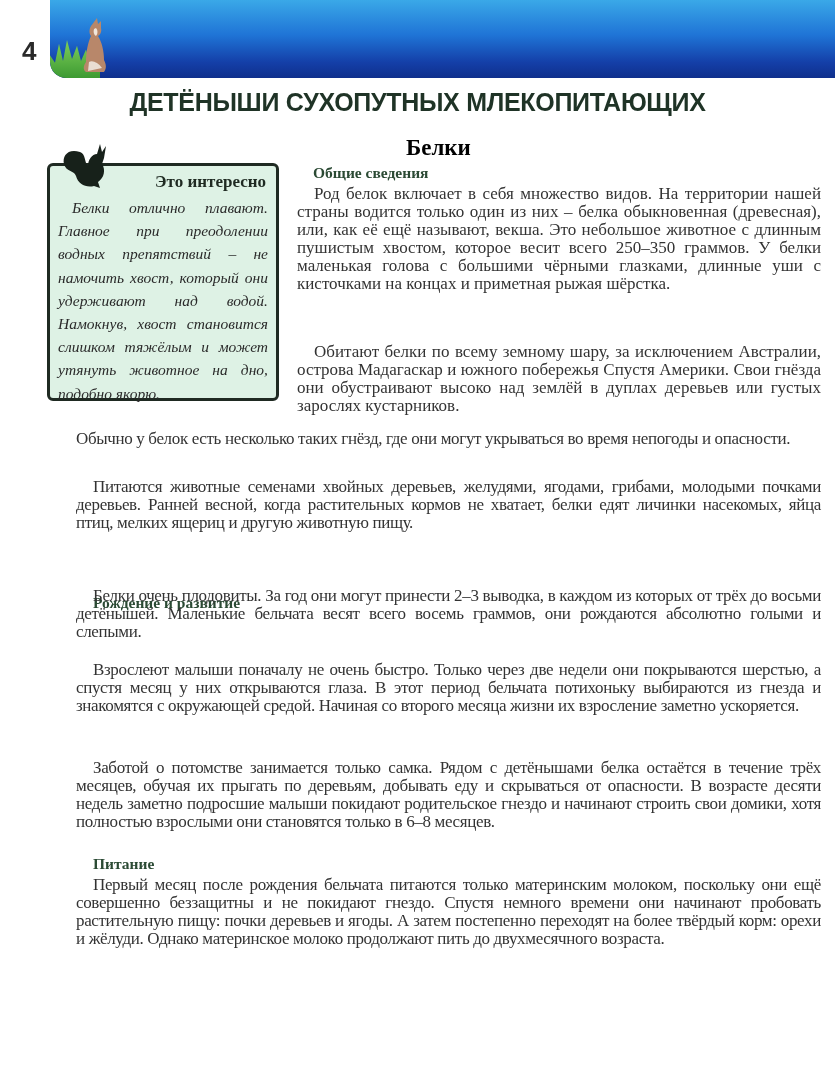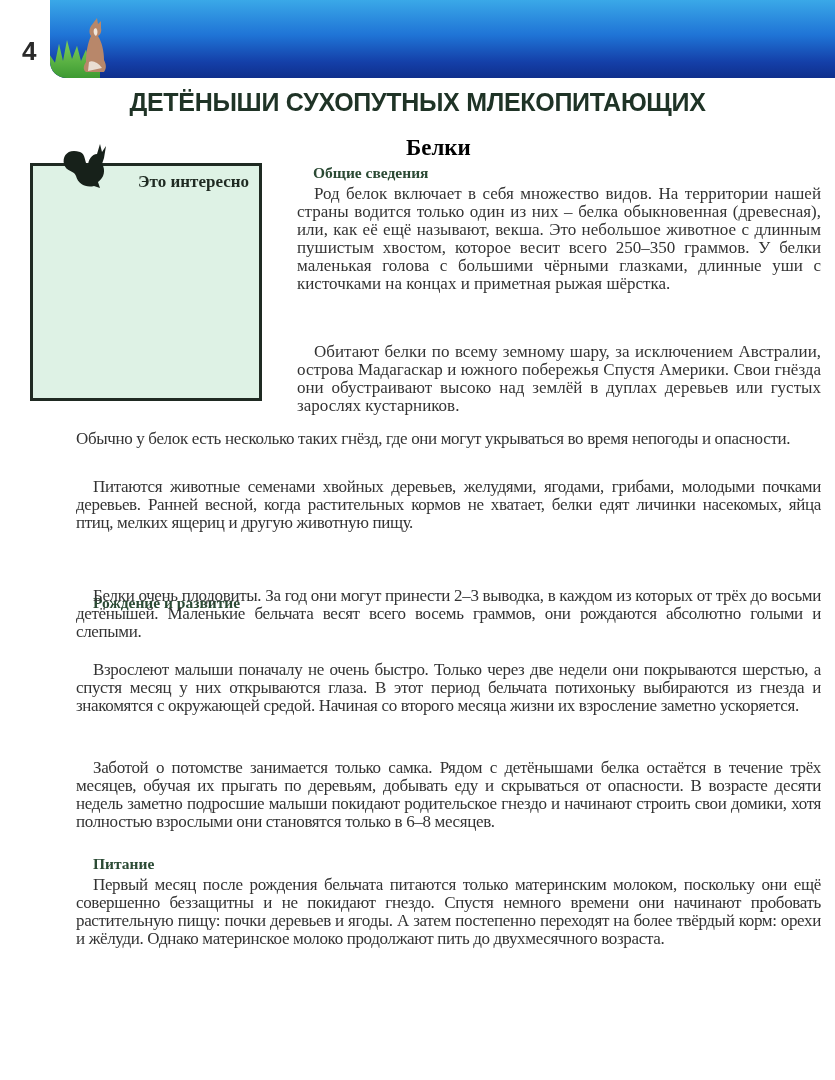--- a/index.html
+++ b/index.html
@@ -14,22 +14,22 @@
                   background:linear-gradient(to top,#3d9a32,#7fd05a); border-bottom-left-radius:16px;
                   clip-path:polygon(0 100%,0 40%,10% 60%,18% 10%,26% 55%,34% 0,44% 50%,54% 15%,62% 55%,72% 25%,80% 60%,90% 35%,100% 70%,100% 100%); }
   .banner-fox { position:absolute; left:30px; top:18px; width:28px; height:56px; }
   .banner-title { position:absolute; left:0; right:0; top:34px; text-align:center; padding-left:30px;
                   font-family:"Liberation Serif","DejaVu Serif",serif; font-weight:bold; font-size:19px; color:#ffffff;
                   text-shadow:0 0 3px #000,1px 1px 2px #000; }
   .main-title { position:absolute; left:0; width:835px; top:88px; text-align:center;
                 font-family:"Liberation Sans","DejaVu Sans",sans-serif; font-weight:bold; font-size:25px;
                 color:#1f3326; letter-spacing:-0.3px; }
   .section-title { position:absolute; left:406px; top:135px; font-weight:bold; font-size:23px; color:#000000; }
-  .infobox { position:absolute; left:30px; top:163px; width:226px; height:232px; background:#def2e5;
-             border:3px solid #1f2a22; border-radius:0; }
+  .infobox { position:absolute; left:47px; top:163px; width:226px; height:232px; background:#def2e5;
+             border:3px solid #1f2a22; border-radius:6px; }
   .infobox-icon { position:absolute; left:60px; top:142px; width:52px; height:48px; }
   .infobox-title { position:absolute; right:10px; top:6px; font-weight:bold; font-size:17px; color:#1f2a22; }
   .infobox-text { position:absolute; left:8px; right:8px; top:30px; font-style:italic; font-size:15.5px;
                   line-height:23.2px; text-align:justify; text-indent:14px; color:#2a2a2a; }
   .sub-heading { position:absolute; font-weight:bold; font-size:15.5px; color:#2b4a34; }
   .para { position:absolute; font-size:17px; line-height:18px; text-align:justify; color:#333;
           text-indent:17px; margin:0; }
   .narrow { letter-spacing:-0.35px; }
 </style>
 </head>
@@ -44,20 +44,21 @@
     <path d="M16 10 C18 12 18 16 16 18 C14 17 13 14 14 11 Z" fill="#f1e6dc"></path>
     <path d="M9 44 C12 42 18 44 22 50 L8 53 Z" fill="#e9ddd3"></path>
   </svg>
 </div>
 
 <div class="main-title">ДЕТЁНЫШИ СУХОПУТНЫХ МЛЕКОПИТАЮЩИХ</div>
 <div class="section-title">Белки</div>
 
 <div class="infobox">
   <div class="infobox-title">Это интересно</div>
+  <div class="infobox-text">Белки отлично плавают. Главное при преодолении водных препятствий – не намочить хвост, который они удерживают над водой. Намокнув, хвост становится слишком тяжёлым и может утянуть животное на дно, подобно якорю.</div>
 </div>
 <svg class="infobox-icon" viewBox="0 0 52 48">
   <path d="M20 10 C8 6 2 14 4 22 C6 30 14 28 16 34 C18 42 26 46 34 44 L40 46 L38 40 C44 36 46 28 42 22 L44 16 L46 4 L42 10 L40 2 L37 12 C32 12 28 18 28 24 C24 20 26 12 20 10 Z" fill="#17211a"></path>
 </svg>
 
 <div class="sub-heading" style="left:313px; top:164px;">Общие сведения</div>
 <p class="para" style="left:297px; top:185px; width:524px;">Род белок включает в себя множество видов. На территории нашей страны водится только один из них – белка обыкновенная (древесная), или, как её ещё называют, векша. Это небольшое животное с длинным пушистым хвостом, которое весит всего 250–350 граммов. У белки маленькая голова с большими чёрными глазками, длинные уши с кисточками на концах и приметная рыжая шёрстка.</p>
 <p class="para" style="left:297px; top:343px; width:524px;">Обитают белки по всему земному шару, за исключением Австралии, острова Мадагаскар и южного побережья Спустя Америки. Свои гнёзда они обустраивают высоко над землёй в дуплах деревьев или густых зарослях кустарников.</p>
 <p class="para narrow" style="left:76px; top:430px; width:745px; text-indent:0;">Обычно у белок есть несколько таких гнёзд, где они могут укрываться во время непогоды и опасности.</p>
 <p class="para narrow" style="left:76px; top:478px; width:745px;">Питаются животные семенами хвойных деревьев, желудями, ягодами, грибами, молодыми почками деревьев. Ранней весной, когда растительных кормов не хватает, белки едят личинки насекомых, яйца птиц, мелких ящериц и другую животную пищу.</p>

